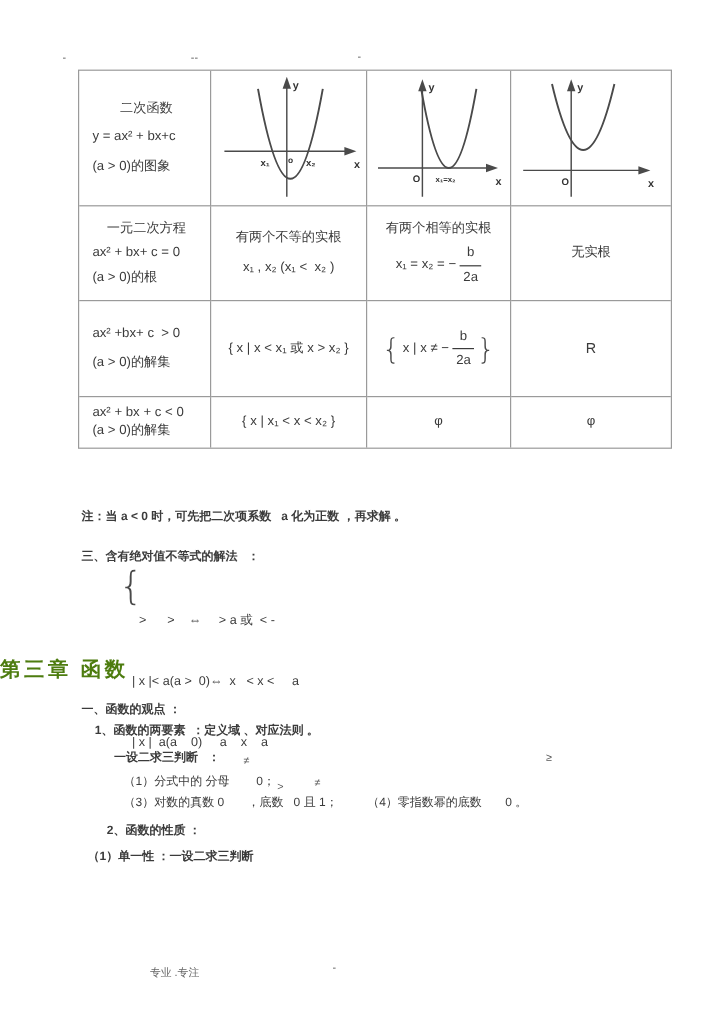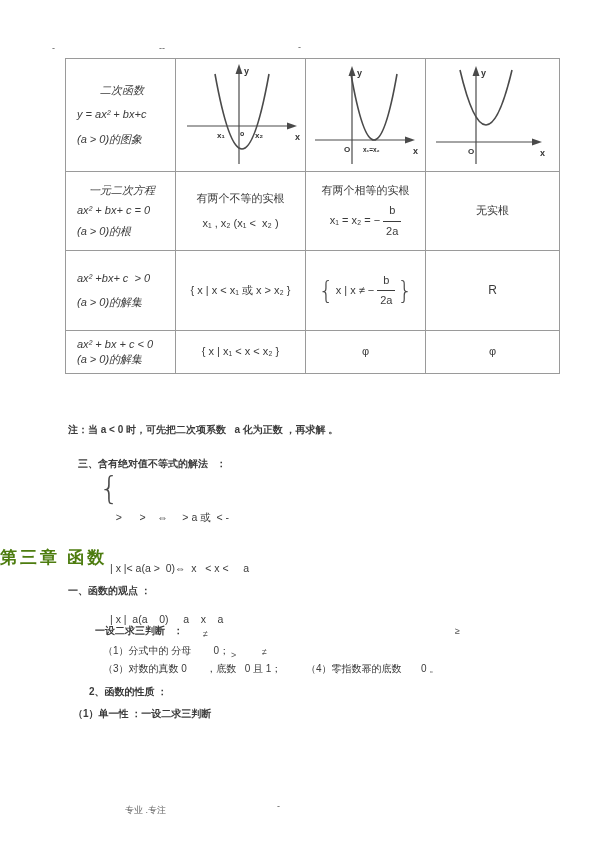--- a/index.html
+++ b/index.html
@@ -18,36 +18,36 @@
     border:1px solid #9a9a9a;
   }
   .cell {
     border-right:1px solid #9a9a9a; border-bottom:1px solid #9a9a9a;
     display:flex; flex-direction:column; justify-content:center; align-items:center;
     font-size:11px; line-height:1.55; text-align:center; overflow:hidden;
   }
   .cell.last-col { border-right:none; }
   .cell.last-row { border-bottom:none; }
   .cell .ln { white-space:pre; }
-  .cell-left { align-items:flex-start; padding-left:11px; text-align:right;font-style:italic; }
+  .cell-left { align-items:flex-start; padding-left:11px; text-align:right; }
   .cell-left .ctr { align-self:center; padding-right:8px; }
   .gap8 > * + * { margin-top:7px; }
   .gap4 > * + * { margin-top:3px; }
   .eqrow { display:flex; align-items:center; justify-content:center; }
   .frac { display:inline-flex; flex-direction:column; align-items:center; margin-left:3px; font-size:11px; }
   .frac .num { padding:0 6px 1px 6px; border-bottom:1px solid #3b3b3b; }
   .frac .den { padding-top:1px; }
   .brace { font-size:24px; font-weight:300; color:#4a4a4a; line-height:1; margin:0 2px; font-family:"DejaVu Sans", sans-serif; }
   .bigsym { font-size:12px; }
   svg text { font-family:"Liberation Sans", sans-serif; font-weight:bold; fill:#333; }
   
   .absline { position:absolute; white-space:pre; font-size:10px; color:#3b3b3b; }
   .bold { font-weight:600; }
   .note-line { left:68px; top:423px; }
-  .sec3-line { left:78px; top:457px; font-weight:600; }
+  .sec3-line { left:68px; top:457px; font-weight:600; }
   .abs-block { position:absolute; left:110px; top:475px; font-size:10.5px; line-height:17px; white-space:pre; color:#3b3b3b; }
   .abs-brace { position:absolute; left:99px; top:472px; font-size:32px; font-weight:300; color:#4a4a4a;
                font-family:"DejaVu Sans", sans-serif; line-height:1; }
   .chapter { position:absolute; left:0; top:546px; width:600px; text-align:left;
              font-family:"Liberation Serif", serif; font-weight:600; font-size:17px;
              letter-spacing:3px; color:#4d7c0f; }
   .li1   { left:68px;  top:584px; font-weight:600; }
   .li1-1 { left:79px;  top:602px; font-weight:600; }
   .cond-t{ left:95px;  top:624px; font-weight:600; }
   .c1l   { left:103px; top:644px; }
@@ -181,20 +181,21 @@
   <div class="abs-brace">{</div>
   <div class="abs-block">
     <div>  &gt;      &gt;    ⇔     &gt; a 或  &lt; -</div>
     <div>| x |&lt; a(a &gt;  0)⇔  x   &lt; x &lt;     a</div>
     <div>| x |  a(a    0)     a    x    a</div>
   </div>
 
   <div class="chapter">第三章  函数</div>
 
   <div class="absline li1">一、函数的观点 ：</div>
+  <div class="absline li1-1">1、函数的两要素  ：定义域 、对应法则 。</div>
   <div class="absline cond-t">一设二求三判断   ：</div>
   <div class="absline c1l">（1）分式中的 分母        0；</div>
   <div class="absline c2l">（3）对数的真数 0       ，底数   0 且 1；</div>
   <div class="absline c2r">（4）零指数幂的底数       0 。</div>
   <div class="absline li2">2、函数的性质 ：</div>
   <div class="absline li2-1">（1）单一性 ：一设二求三判断</div>
 
   <div class="absline footer-line">专业 .专注</div>
 
   <div>

